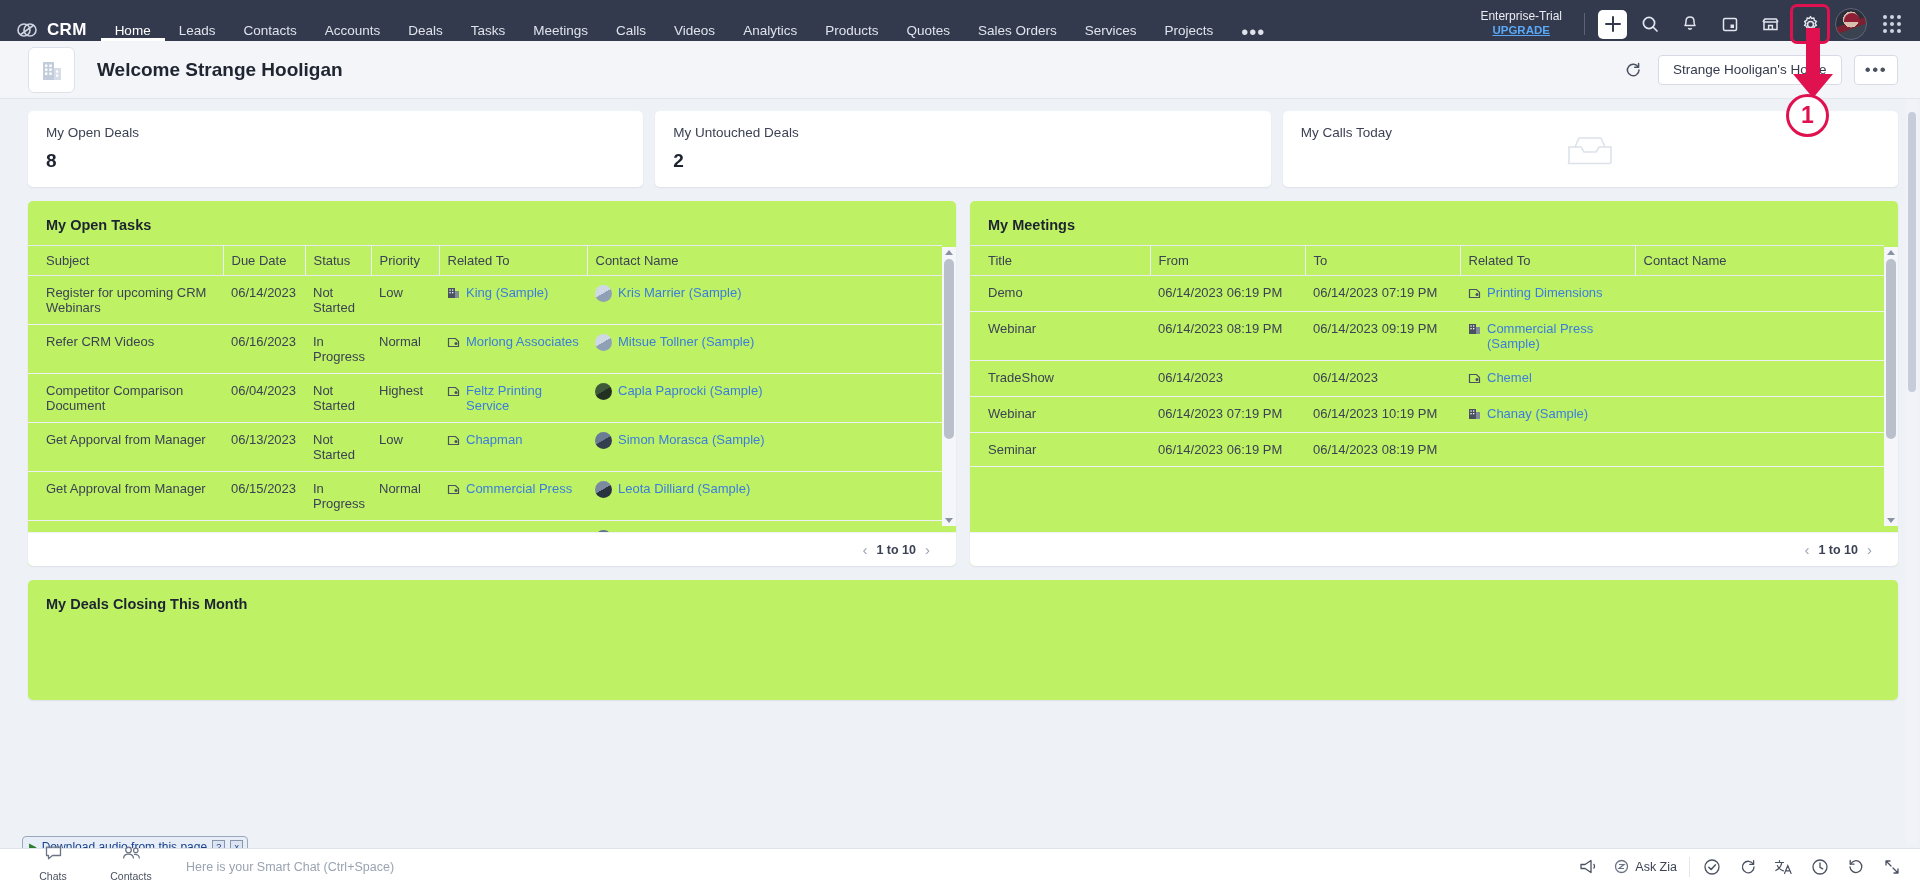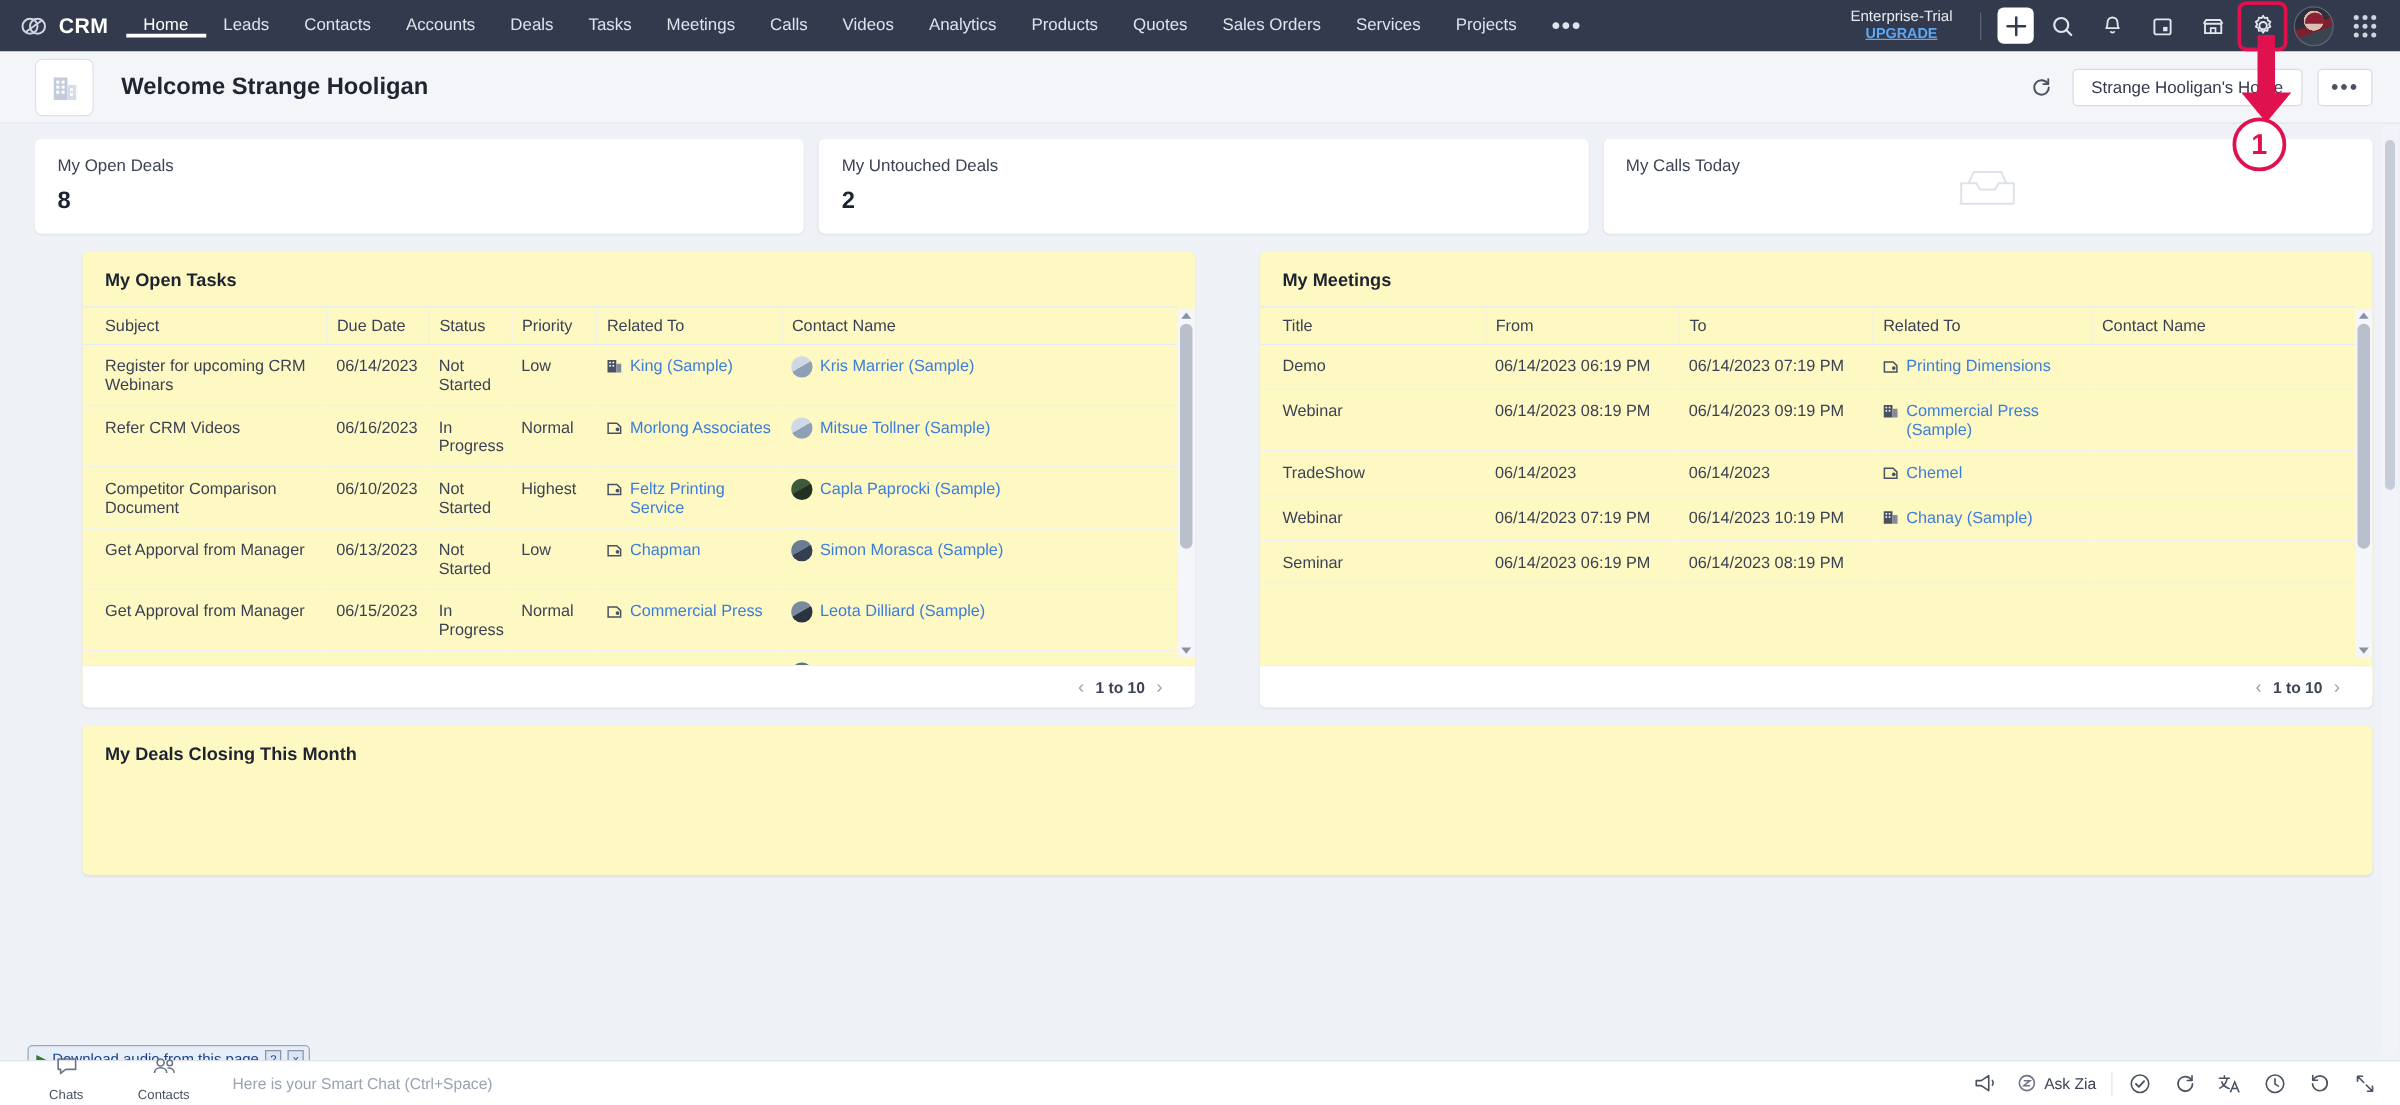--- a/index.html
+++ b/index.html
@@ -5,21 +5,21 @@
   * { box-sizing: border-box; margin: 0; padding: 0; }
   html, body {
     width: 1920px; height: 884px;
     font-family: "Liberation Sans", sans-serif;
     background: #eef1f6;
     overflow: hidden;
   }
 
   
   .topnav {
-    height: 41px; background: #333a4d; display: flex; align-items: center;
+    height: 41px; background: #333a4d; display: flex; align-items: flex-end;
     position: relative; z-index: 30;
   }
   .brand { display: flex; align-items: center; gap: 9px; padding: 0 14px 0 16px; }
   .brand-mark { width: 22px; height: 22px; position: relative; }
   .brand-mark svg { display: block; }
   .brand-text { color: #fff; font-size: 17px; font-weight: bold; letter-spacing: .3px; }
 
   .nav-items { display: flex; align-items: stretch; }
   .nav-item {
     color: #dfe3ec; font-size: 13.5px; padding: 0 14px;
@@ -81,22 +81,22 @@
   .kpi-card {
     flex: 1; background: #fff; border-radius: 5px; height: 76px; padding: 14px 18px;
     box-shadow: 0 1px 2px rgba(20,30,60,.07); position: relative;
   }
   .kpi-title { font-size: 13.5px; color: #3b4254; }
   .kpi-value { font-size: 19px; color: #1d2330; font-weight: bold; margin-top: 10px; }
   .kpi-empty { position:absolute; left:50%; top:54%; transform: translate(-50%,-50%); }
 
   .panel-row { display: flex; gap: 14px; margin-top: 14px; }
   .panel {
-    flex: 1; background: #fef9c3; border-radius: 5px; box-shadow: 0 1px 2px rgba(20,30,60,.07);
-    padding: 16px 0 0 0; position: relative; height: 365px; overflow: hidden; margin-left: 38px;
+    flex: 1; background: #bef264; border-radius: 5px; box-shadow: 0 1px 2px rgba(20,30,60,.07);
+    padding: 16px 0 0 0; position: relative; height: 365px; overflow: hidden;
   }
   .panel-title { font-size: 14.5px; color: #1d2330; font-weight: bold; padding: 0 18px 12px 18px; }
 
   table.grid { width: 100%; border-collapse: collapse; table-layout: fixed; }
   table.grid th {
     text-align: left; font-size: 13px; color: #3b4254; font-weight: normal;
     padding: 7px 8px; border-top: 1px solid #e6eaf1; border-bottom: 1px solid #e6eaf1;
     border-right: 1px solid #eef1f6; vertical-align: middle;
   }
   table.grid td {
@@ -393,21 +393,21 @@
                 </td>
             <td>
                   <div class="cellflex">
                     <span class="av a2"></span>
                     <span class="lnk">Mitsue Tollner (Sample)</span>
                   </div>
                 </td>
           </tr>
           <tr>
             <td class="lnk">Competitor Comparison Document</td>
-            <td>06/10/2023</td>
+            <td>06/04/2023</td>
             <td>Not Started</td>
             <td>Highest</td>
             <td>
                   <div class="cellflex">
                     <span class="mini-ico"><svg width="13" height="13" viewBox="0 0 13 13">
                         <path d="M1.5 3.5h7l3 3v5h-10z" fill="none" stroke="#4a5160" stroke-width="1.2"></path>
                         <circle cx="9" cy="8.4" r="1.5" fill="#4a5160"></circle>
                       </svg></span>
                     <span class="lnk">Feltz Printing Service</span>
                   </div>

